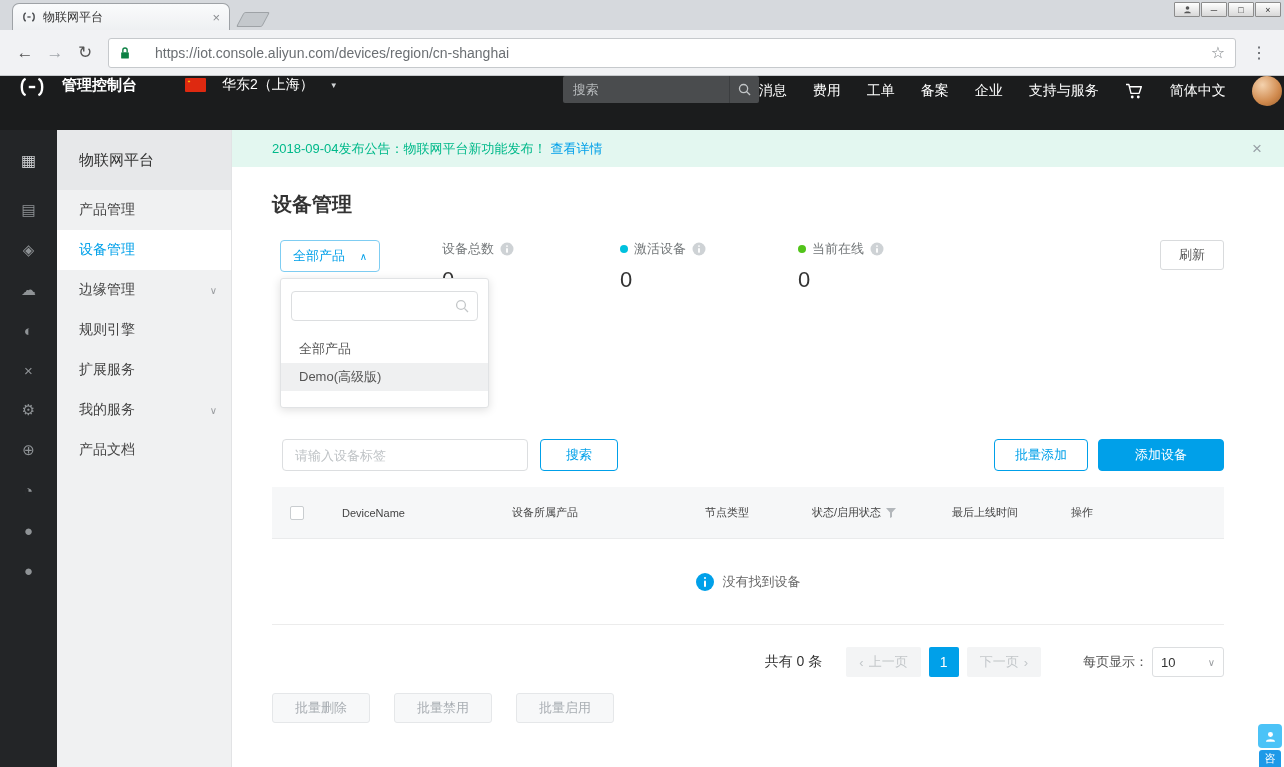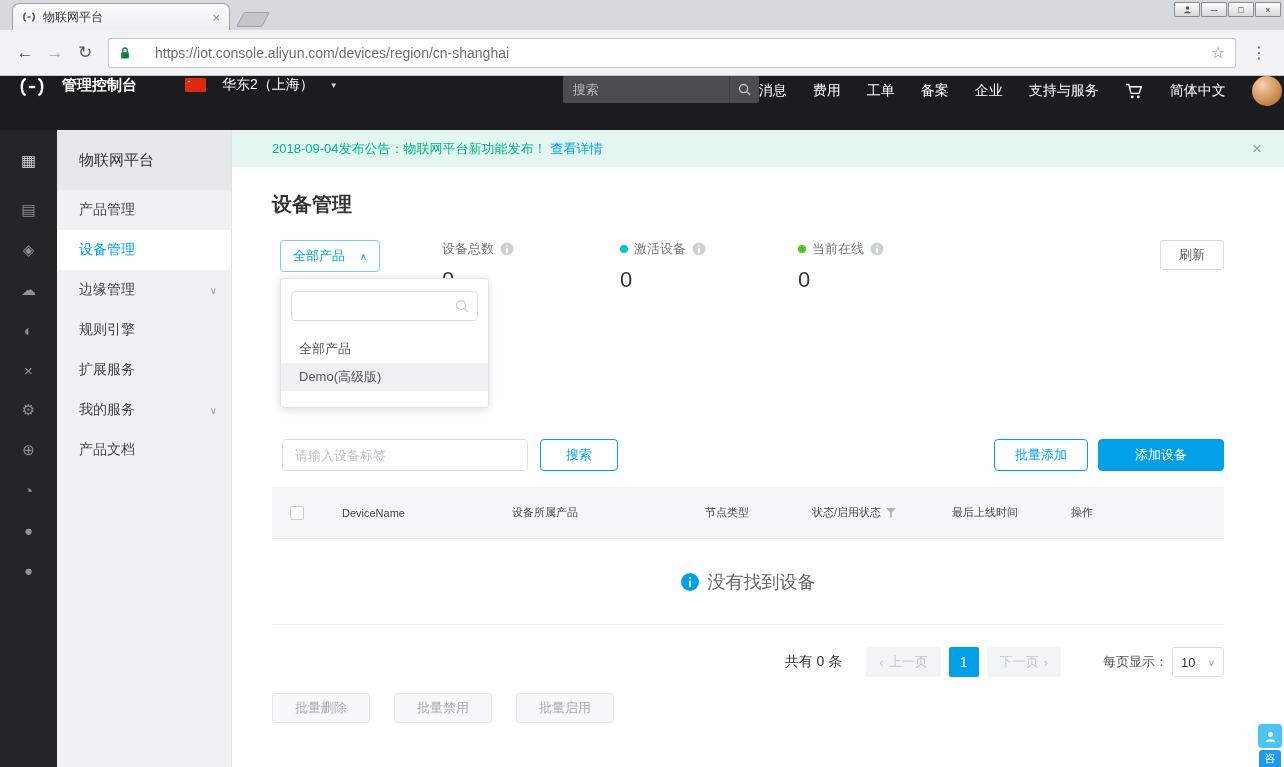--- a/index.html
+++ b/index.html
@@ -120,31 +120,31 @@
                color:#fff;border-radius:4px;font-size:13px;cursor:pointer;}
 
   .table-head{margin-top:16px;display:grid;grid-template-columns:70px 170px 193px 107px 140px 119px 1fr;
               align-items:center;height:52px;background:#f6f7f8;border-bottom:1px solid #eaebec;
               font-size:11px;color:#444;}
   .table-head .cell{display:flex;align-items:center;gap:5px;}
   .checkbox{width:14px;height:14px;border:1px solid #c9cdd0;border-radius:2px;background:#fff;
             margin-left:18px;cursor:pointer;}
 
   .empty{height:86px;display:flex;align-items:center;justify-content:center;gap:9px;
-         border-bottom:1px solid #ececec;font-size:18px;color:#666;}
+         border-bottom:1px solid #ececec;font-size:13px;color:#666;}
 
   .page-row{margin-top:22px;display:flex;align-items:center;justify-content:flex-end;
             font-size:13px;color:#333;}
   .total{margin-right:24px;font-size:14px;}
   .pg-btn{height:30px;padding:0 13px;background:#f3f4f5;color:#c3c7ca;border:none;border-radius:2px;
           font-size:13px;display:flex;align-items:center;gap:5px;cursor:default;}
   .pg-num{width:30px;height:30px;background:var(--accent);color:#fff;margin:0 8px;border:none;
           display:flex;align-items:center;justify-content:center;border-radius:2px;font-size:14px;cursor:pointer;}
   .per-label{margin-left:42px;color:#555;}
-  .per-select{width:52px;height:30px;border:1px solid #dcdee0;border-radius:3px;display:flex;
+  .per-select{width:72px;height:30px;border:1px solid #dcdee0;border-radius:3px;display:flex;
               align-items:center;justify-content:space-between;padding:0 8px;color:#333;
               margin-left:4px;cursor:pointer;background:#fff;}
   .per-select .caret{color:#9a9da0;font-size:10px;}
 
   .batch-row{margin-top:16px;display:flex;gap:24px;}
   .batch-btn{height:30px;padding:0 22px;background:#f7f8f9;border:1px solid #e5e7e9;border-radius:3px;
              color:#a8adb2;font-size:13px;cursor:default;}
 
   .chat-widget{position:absolute;right:2px;bottom:0;z-index:60;display:flex;flex-direction:column;
                align-items:center;gap:2px;cursor:pointer;}

